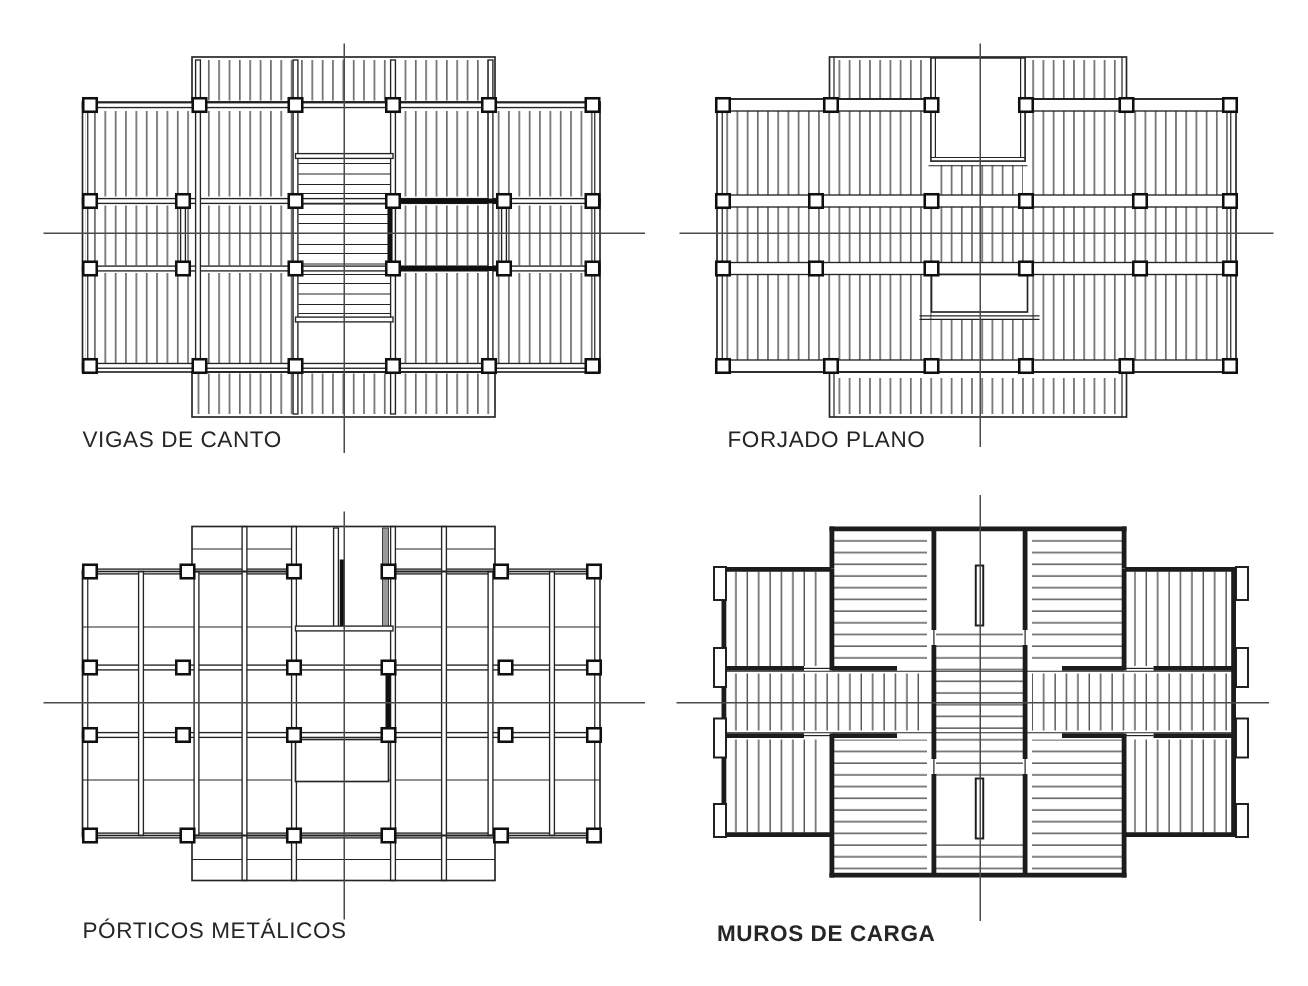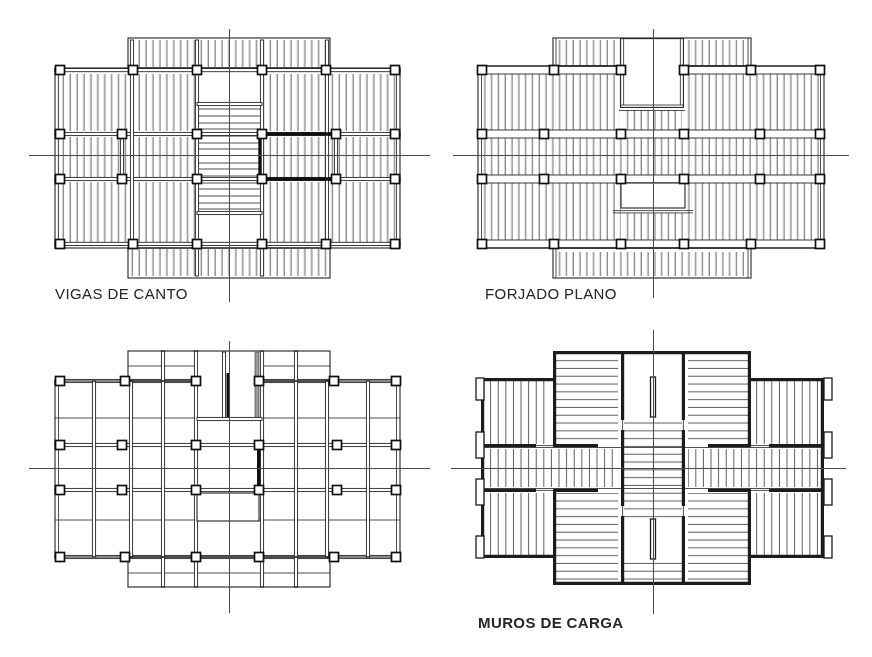--- a/index.html
+++ b/index.html
@@ -262,20 +262,21 @@
           <use href="#sq3" x="196" y="229"></use>
           <use href="#sq3" x="259" y="229"></use>
           <use href="#sq3" x="334" y="229"></use>
           <use href="#sq3" x="396" y="229"></use>
       </g>
       <g>
         <line class="ax" x1="229.5" y1="13" x2="229.5" y2="285"></line>
         <line class="ax" x1="29" y1="140.5" x2="430" y2="140.5"></line>
       </g>
     </svg>
+    <div class="lbl" style="left:55px;top:284px">PÓRTICOS METÁLICOS</div>
   </div>
 
   <div class="panel" id="panel-4">
     <svg width="436" height="329" viewBox="0 0 436 329">
       <defs>
         <pattern id="hv4" width="7.6" height="14" patternUnits="userSpaceOnUse">
           <line x1="1.4" y1="0" x2="1.4" y2="14" class="ht"></line>
         </pattern>
         <pattern id="hh4" width="14" height="7.8" patternUnits="userSpaceOnUse">
           <line x1="0" y1="1.4" x2="14" y2="1.4" class="ht"></line>

